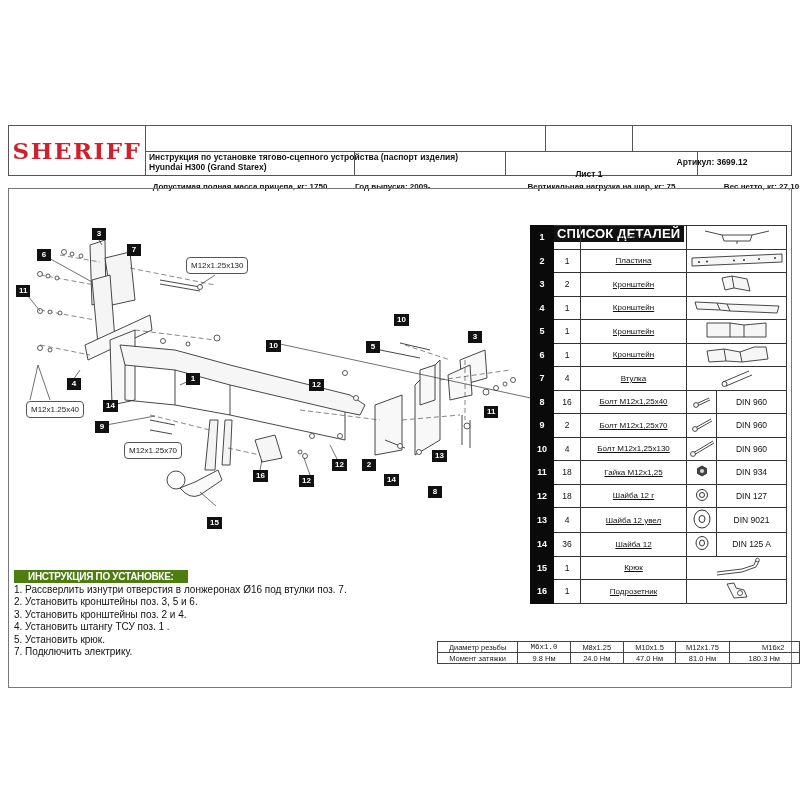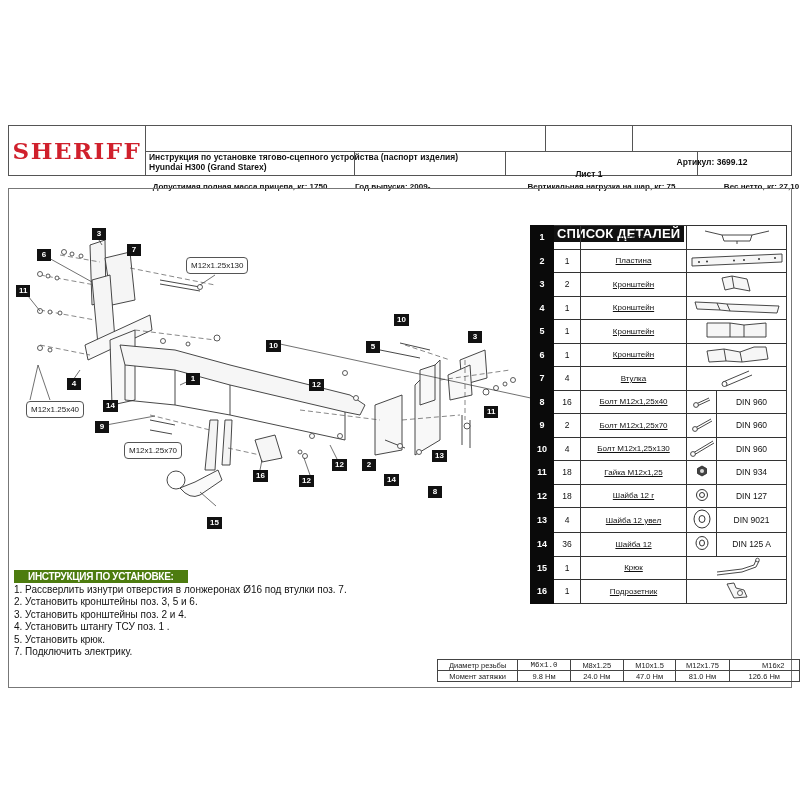--- a/index.html
+++ b/index.html
@@ -36,21 +36,21 @@
   table.parts td.pic { width:30px; }
   table.parts td.picwide { width:100px; }
   table.parts td.din { width:70px; font-size:8.5px; }
 
   
   .instr-title { position:absolute; left:14px; top:570px; background:#4d7c0f; color:#fff;
                  font-weight:bold; font-size:10px; padding:1px 14px; letter-spacing:-0.3px; }
   .instr { position:absolute; left:14px; top:584px; font-size:10px; line-height:12.4px; }
 
   
-  table.torque { position:absolute; left:437px; top:659px; border-collapse:collapse;
+  table.torque { position:absolute; left:437px; top:641px; border-collapse:collapse;
                  font-size:7.5px; color:#222; }
   table.torque td { border:1px solid #444; height:10px; padding:0 2px; text-align:center; }
 
   
   .tag { position:absolute; background:#111; color:#fff; font-weight:bold;
          font-size:8px; padding:1px 3px; line-height:10px; min-width:8px; text-align:center; }
   .bubble { position:absolute; border:1px solid #555; border-radius:4px; background:#fff;
             font-size:8px; padding:3px 4px; color:#222; }
   svg.drawing { position:absolute; left:0; top:0; }
 </style>
@@ -421,16 +421,16 @@
     <td style="width:49px;">М10х1.5</td>
     <td style="width:49px;">М12х1.75</td>
     <td style="width:49px;padding-left:20px;">М16х2</td>
   </tr>
   <tr>
     <td>Момент затяжки</td>
     <td>9.8 Нм</td>
     <td>24.0 Нм</td>
     <td>47.0 Нм</td>
     <td>81.0 Нм</td>
-    <td>126.6 Нм</td>
+    <td>180.3 Нм</td>
   </tr>
 </tbody>
   </table>
 
 </body></html>

